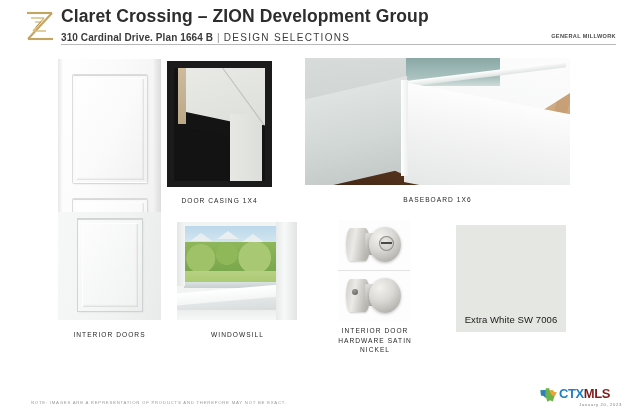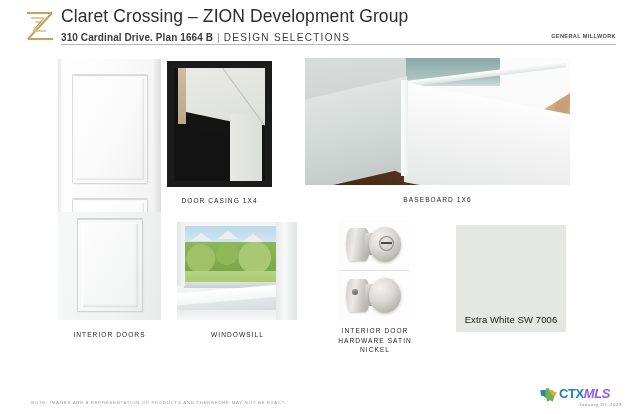--- a/index.html
+++ b/index.html
@@ -30,21 +30,21 @@
     height: 34px;
     overflow: hidden;
   }
   #page-title {
     position: absolute;
     left: 61px;
     top: 6px;
     font-size: 17.5px;
     color: #2d2d2d;
     letter-spacing: 0.1px;
-    font-weight: 400;
+    font-weight: 700;
     white-space: nowrap;
   }
   #subtitle-row {
     position: absolute;
     left: 61px;
     top: 32px;
     font-size: 10px;
     color: #3b3b3b;
     white-space: nowrap;
     font-weight: 700;
@@ -398,21 +398,21 @@
   }
   #ctxmls-wordmark {
     position: absolute;
     left: 20px; top: 0;
     font-size: 13px;
     font-weight: 700;
     letter-spacing: -0.4px;
     white-space: nowrap;
   }
   #ctxmls-ctx { color: #1f7fc4; }
-  #ctxmls-mls { color: #8b5cf6; font-style: italic; }
+  #ctxmls-mls { color: #7f1d1d; }
   #ctxmls-texas {
     position: absolute;
     left: 0; top: 1px;
     width: 19px; height: 16px;
   }
   #ctxmls-date {
     position: absolute;
     right: 1px; top: 16px;
     font-size: 4.2px;
     letter-spacing: 0.65px;

